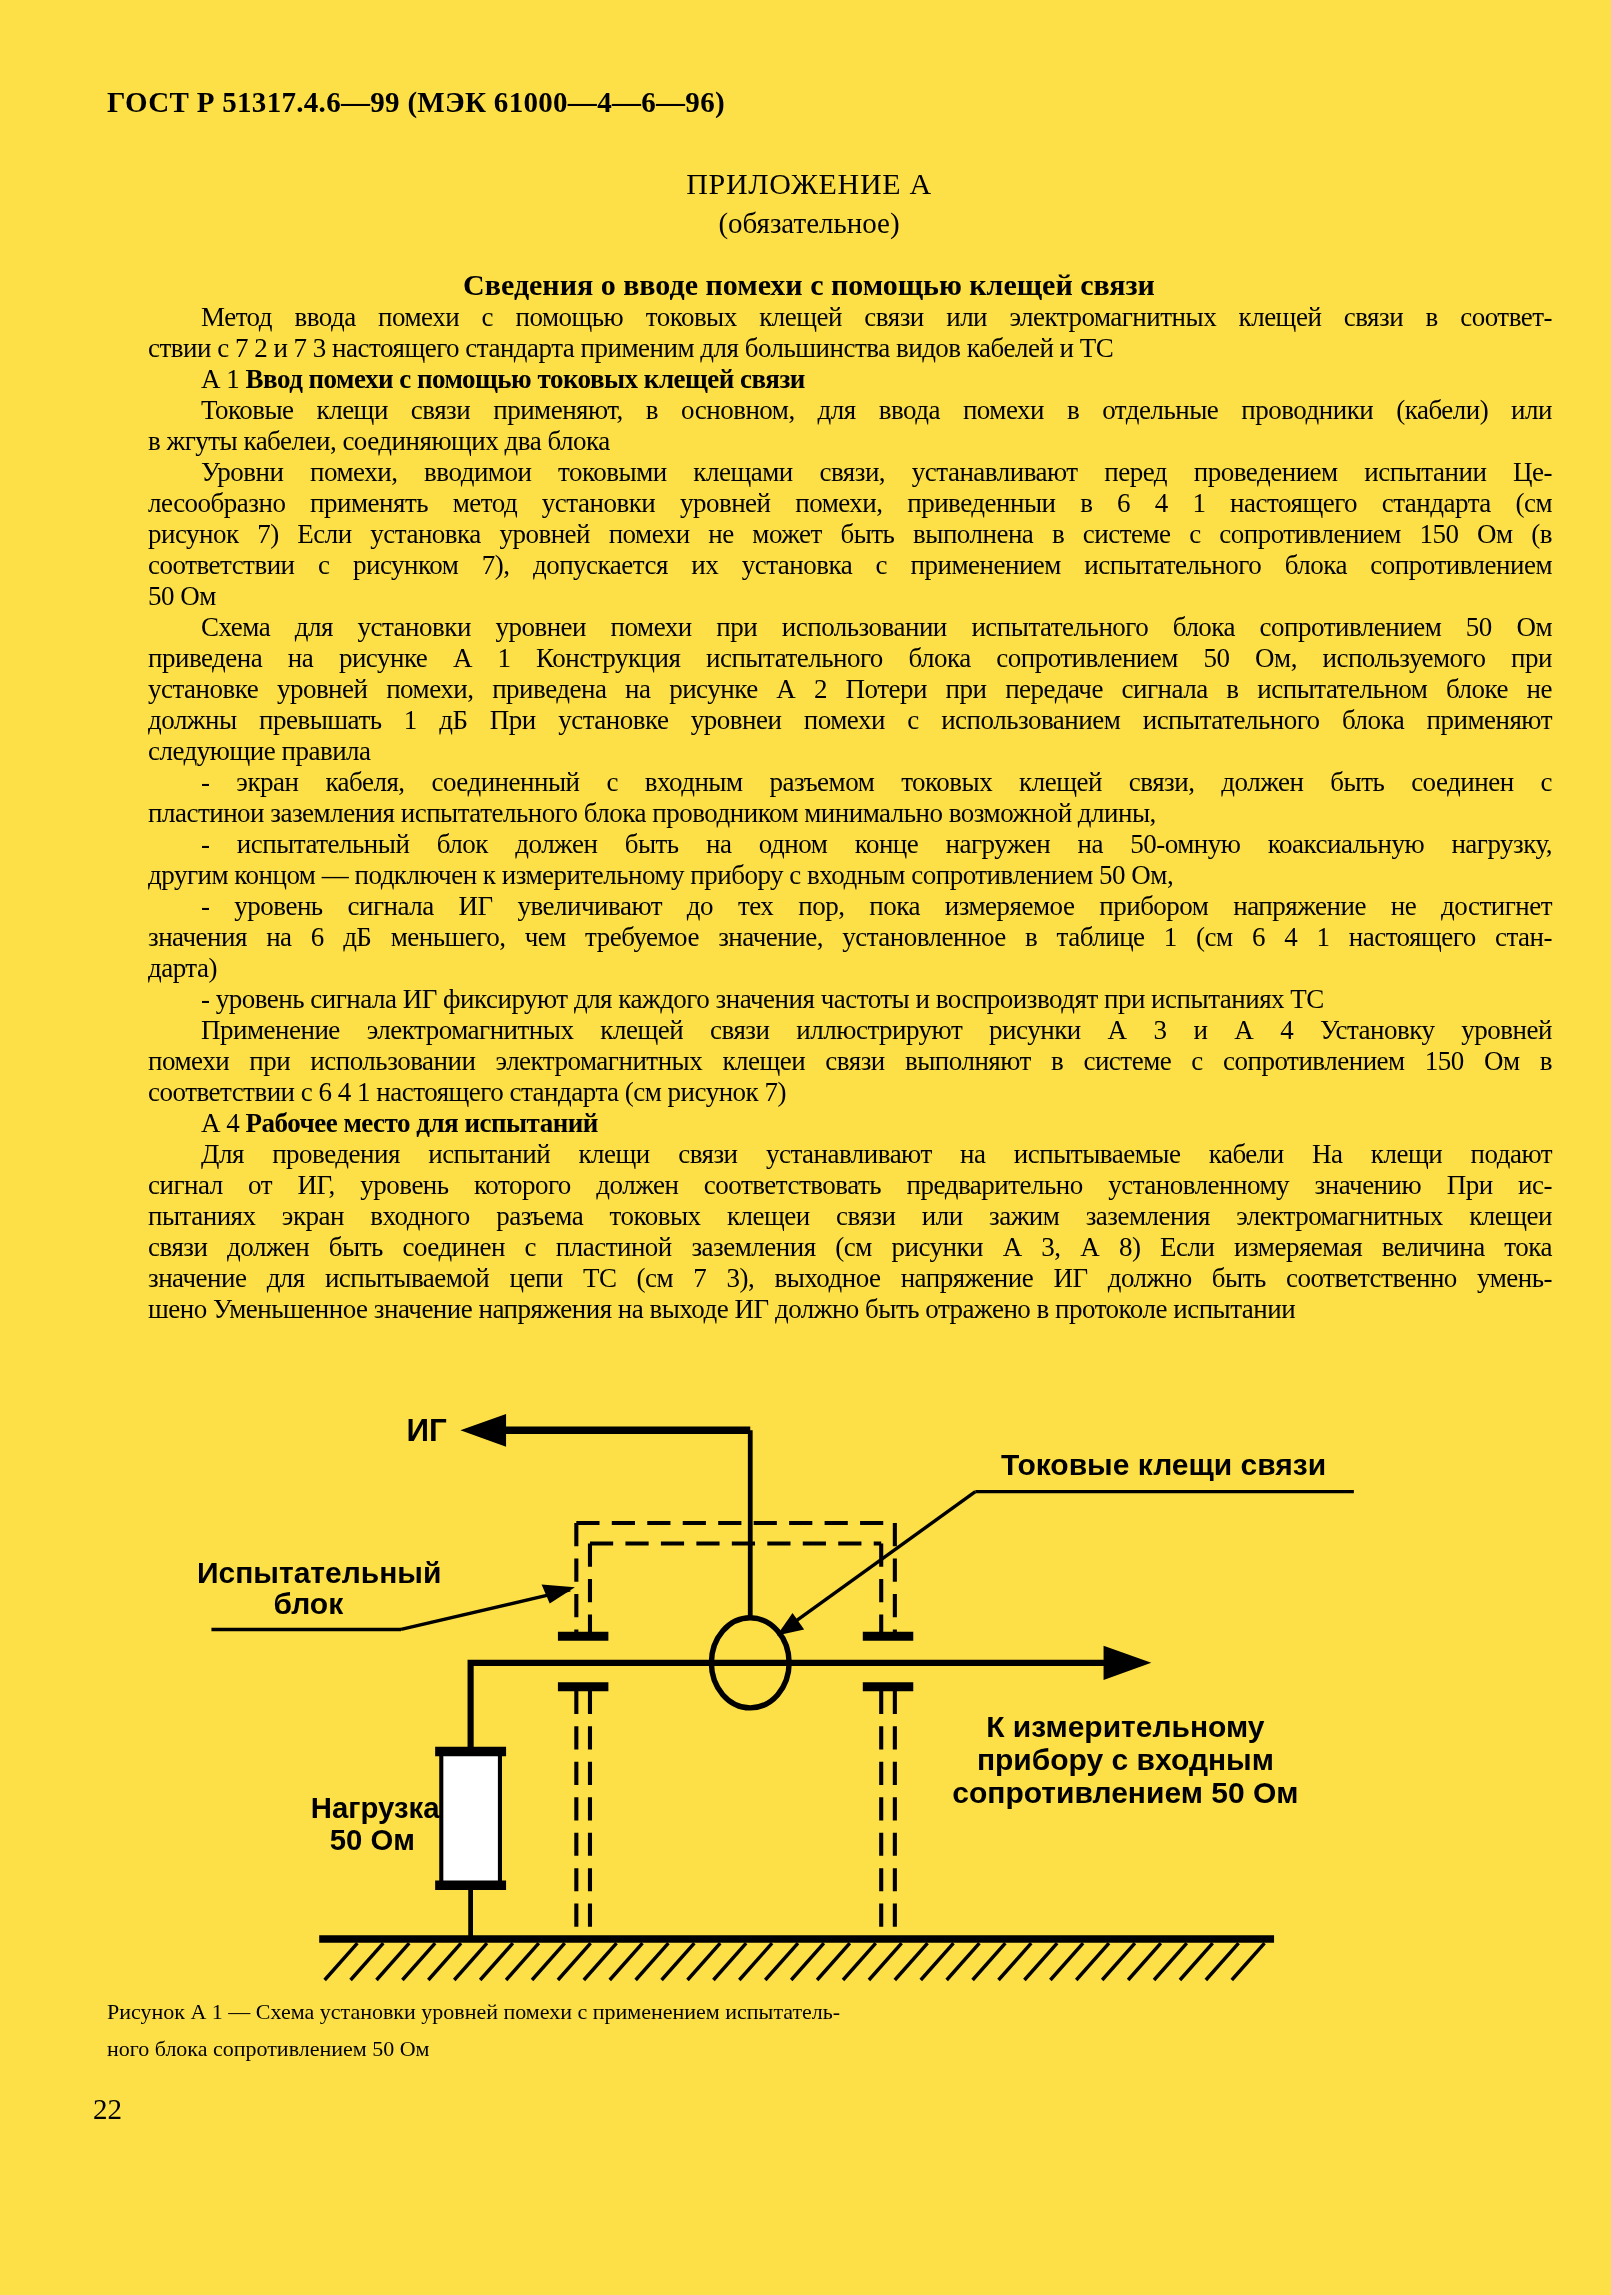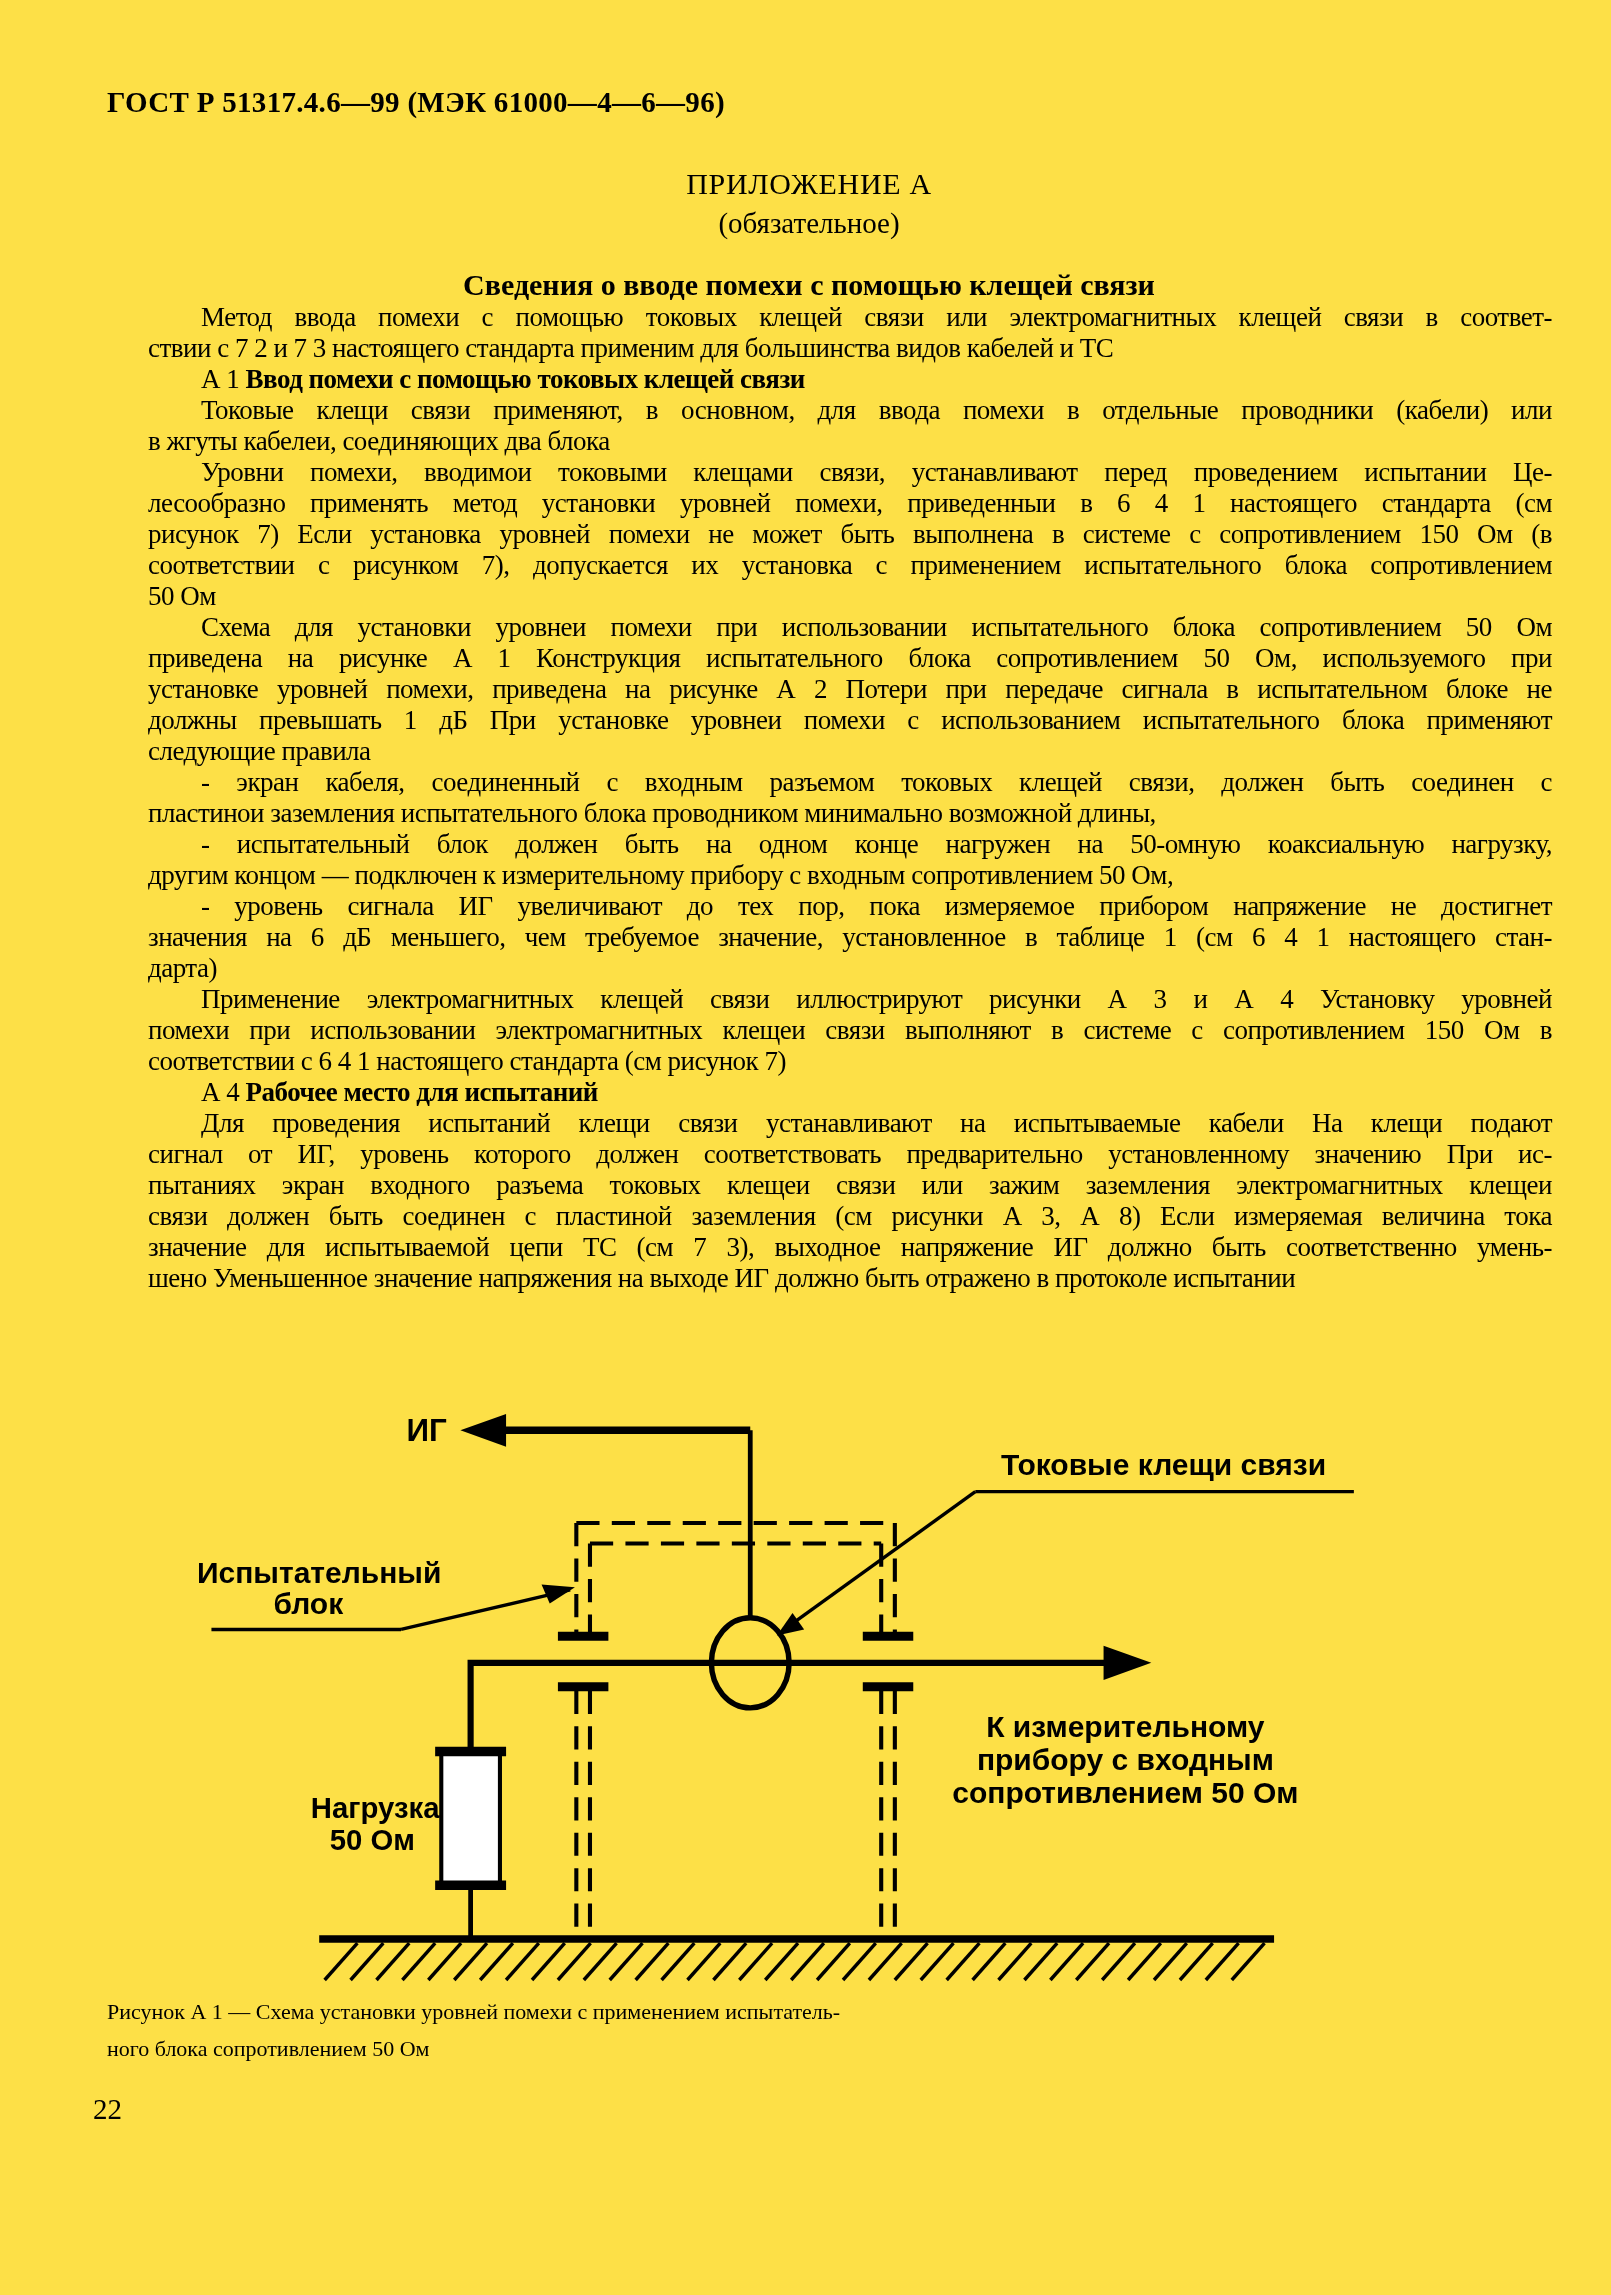--- a/index.html
+++ b/index.html
@@ -65,20 +65,21 @@
       <div class="line just">установке уровней помехи, приведена на рисунке А 2 Потери при передаче сигнала в испытательном блоке не</div>
       <div class="line just">должны превышать 1 дБ При установке уровнеи помехи с использованием испытательного блока применяют</div>
       <div class="line">следующие правила</div>
       <div class="line indent just">- экран кабеля, соединенный с входным разъемом токовых клещей связи, должен быть соединен с</div>
       <div class="line">пластинои заземления испытательного блока проводником минимально возможной длины,</div>
       <div class="line indent just">- испытательный блок должен быть на одном конце нагружен на 50-омную коаксиальную нагрузку,</div>
       <div class="line">другим концом — подключен к измерительному прибору с входным сопротивлением 50 Ом,</div>
       <div class="line indent just">- уровень сигнала ИГ увеличивают до тех пор, пока измеряемое прибором напряжение не достигнет</div>
       <div class="line just">значения на 6 дБ меньшего, чем требуемое значение, установленное в таблице 1 (см 6 4 1 настоящего стан-</div>
       <div class="line">дарта)</div>
+      <div class="line indent">- уровень сигнала ИГ фиксируют для каждого значения частоты и воспроизводят при испытаниях ТС</div>
       <div class="line indent just">Применение электромагнитных клещей связи иллюстрируют рисунки А 3 и А 4 Установку уровней</div>
       <div class="line just">помехи при использовании электромагнитных клещеи связи выполняют в системе с сопротивлением 150 Ом в</div>
       <div class="line">соответствии с 6 4 1 настоящего стандарта (см рисунок 7)</div>
       <div class="line indent"><span>А 4 </span><span class="bold">Рабочее место для испытаний</span></div>
       <div class="line indent just">Для проведения испытаний клещи связи устанавливают на испытываемые кабели На клещи подают</div>
       <div class="line just">сигнал от ИГ, уровень которого должен соответствовать предварительно установленному значению При ис-</div>
       <div class="line just">пытаниях экран входного разъема токовых клещеи связи или зажим заземления электромагнитных клещеи</div>
       <div class="line just">связи должен быть соединен с пластиной заземления (см рисунки А 3, А 8) Если измеряемая величина тока</div>
       <div class="line just">значение для испытываемой цепи ТС (см 7 3), выходное напряжение ИГ должно быть соответственно умень-</div>
       <div class="line">шено Уменьшенное значение напряжения на выходе ИГ должно быть отражено в протоколе испытании</div>

